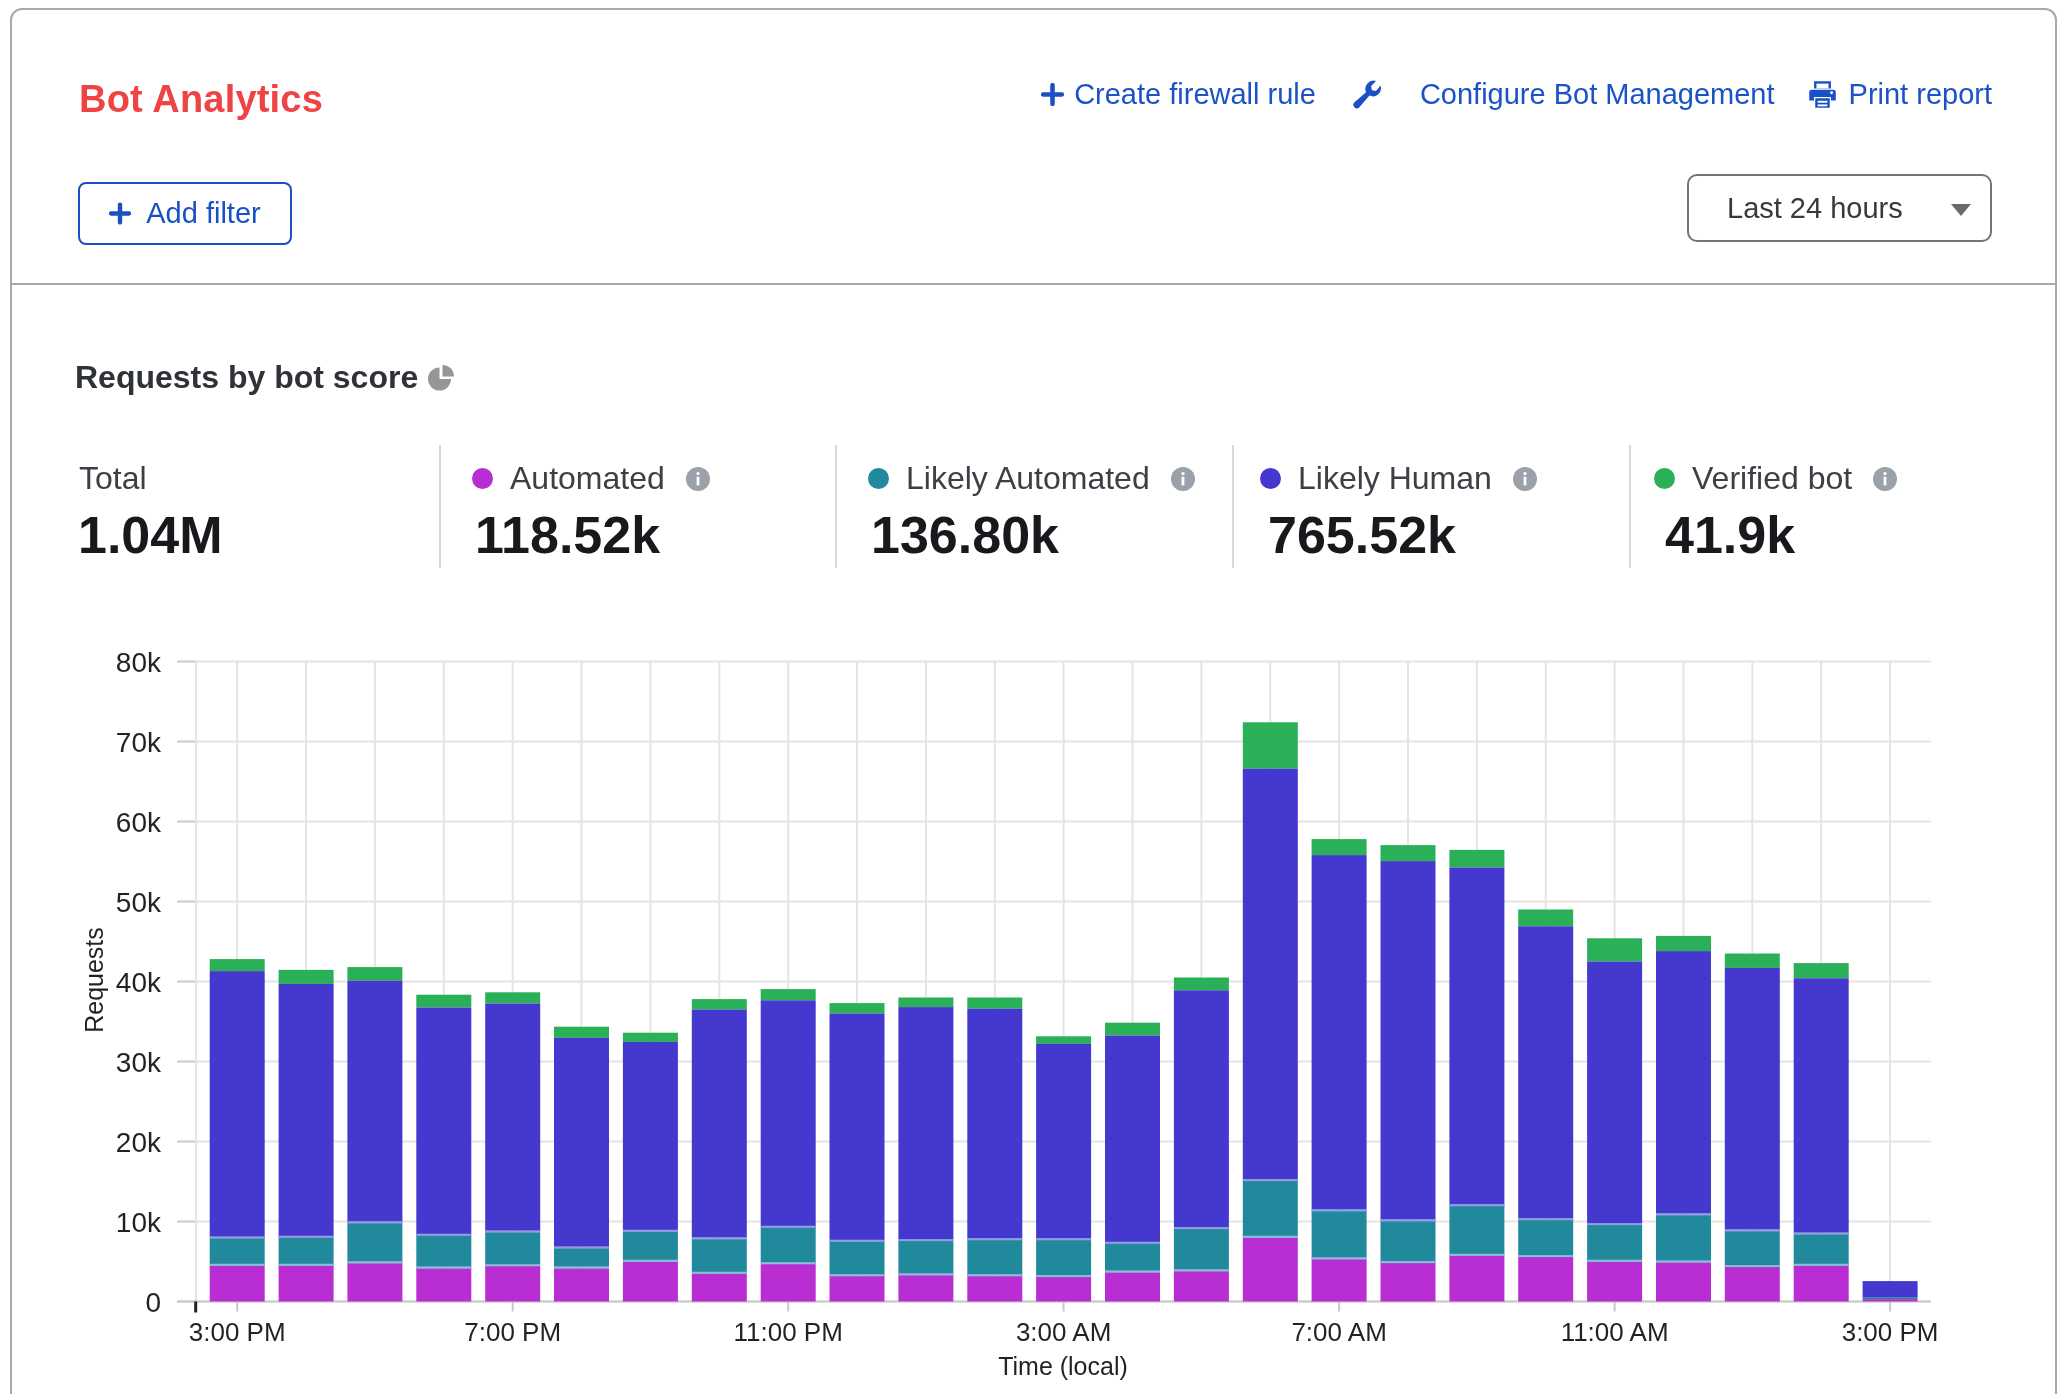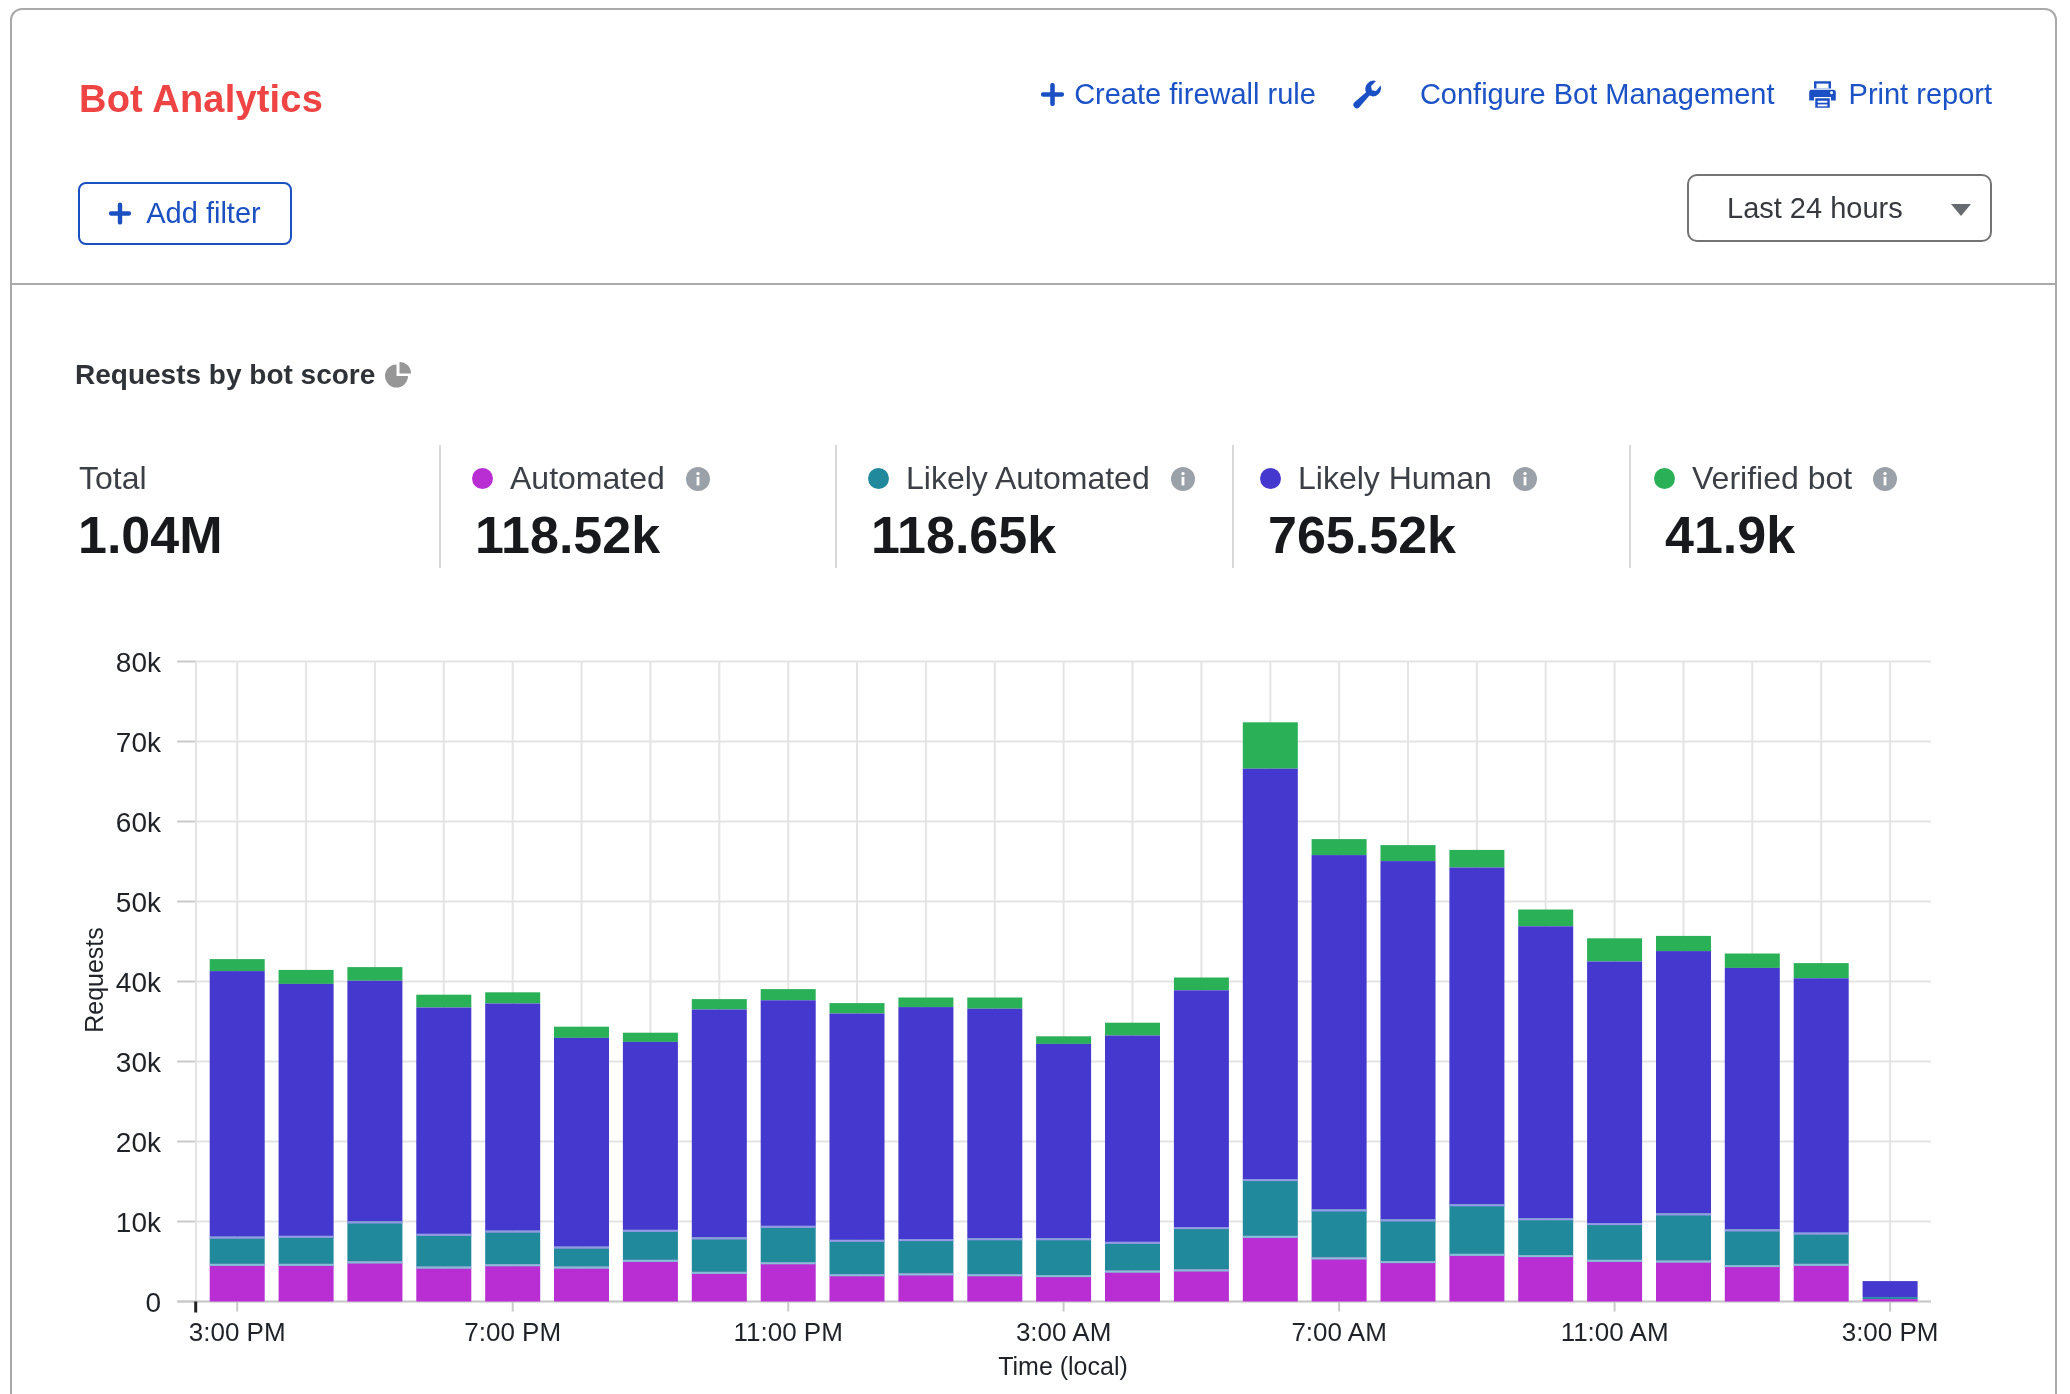--- a/index.html
+++ b/index.html
@@ -6,21 +6,21 @@
 html,body { width:2070px; height:1394px; overflow:hidden; background:#fff; font-family:"Liberation Sans", sans-serif; }
 .card { position:absolute; left:10px; top:8px; width:2047px; height:1440px; border:2px solid #a9a9a9; border-radius:12px; background:#fff; }
 .abs { position:absolute; }
 .hdr-divider { position:absolute; left:0; top:273px; width:2043px; height:2px; background:#a9a9a9; }
 h1 { position:absolute; left:67px; top:68px; font-size:38px; font-weight:700; color:#ef4444; letter-spacing:0.2px; }
 .links { position:absolute; right:63px; top:68px; display:flex; align-items:center; font-size:29px; color:#1b52c6; }
 .links .it { display:flex; align-items:center; }
 .addf { position:absolute; left:66px; top:172px; width:214px; height:63px; border:2.5px solid #1b50c2; border-radius:8px; display:flex; align-items:center; justify-content:center; font-size:29px; color:#1b50c2; }
 .sel { position:absolute; left:1675px; top:164px; width:305px; height:68px; border:2px solid #747474; border-radius:10px; display:flex; align-items:center; font-size:29px; color:#36393d; padding-left:38px; }
 .sel svg { position:absolute; right:18px; top:27px; }
-h2 { position:absolute; left:63px; top:349px; font-size:28px; font-weight:700; color:#2f3338; display:flex; align-items:center;text-align:center; }
+h2 { position:absolute; left:63px; top:349px; font-size:32px; font-weight:700; color:#2f3338; display:flex; align-items:center;text-align:center; }
 h2 svg { margin-left:9px; }
 .sdiv { position:absolute; width:2px; background:#d8d8d8; top:435px; height:123px; }
 .slabel { position:absolute; font-size:32px; color:#3c4046; white-space:nowrap; display:flex; align-items:center; }
 .slabel .dot { width:21px; height:21px; border-radius:50%; margin-right:17px; display:inline-block; }
 .slabel svg { margin-left:21px; }
 .snum { position:absolute; font-size:52px; font-weight:700; color:#17191d; white-space:nowrap; }
 </style>
 </head>
 <body>
 <div class="card">
@@ -78,21 +78,21 @@
         <rect x="10.6" y="9.8" width="2.8" height="8.6" fill="#fff"></rect>
         <circle cx="12" cy="6.6" r="1.7" fill="#fff"></circle>
       </svg></div>
   <div class="snum" style="left:463px; top:495px;">118.52k</div>
 
   <div class="slabel" style="left:856px; top:450px;"><span class="dot" style="background:#21899c;"></span>Likely Automated <svg width="24" height="24" viewBox="0 0 24 24">
         <circle cx="12" cy="12" r="12" fill="#9ba1a8"></circle>
         <rect x="10.6" y="9.8" width="2.8" height="8.6" fill="#fff"></rect>
         <circle cx="12" cy="6.6" r="1.7" fill="#fff"></circle>
       </svg></div>
-  <div class="snum" style="left:859px; top:495px;">118.65k</div>
+  <div class="snum" style="left:859px; top:495px;">136.80k</div>
 
   <div class="slabel" style="left:1248px; top:450px;"><span class="dot" style="background:#4438cf;"></span>Likely Human <svg width="24" height="24" viewBox="0 0 24 24">
         <circle cx="12" cy="12" r="12" fill="#9ba1a8"></circle>
         <rect x="10.6" y="9.8" width="2.8" height="8.6" fill="#fff"></rect>
         <circle cx="12" cy="6.6" r="1.7" fill="#fff"></circle>
       </svg></div>
   <div class="snum" style="left:1256px; top:495px;">765.52k</div>
 
   <div class="slabel" style="left:1642px; top:450px;"><span class="dot" style="background:#2ab158;"></span>Verified bot <svg width="24" height="24" viewBox="0 0 24 24">
         <circle cx="12" cy="12" r="12" fill="#9ba1a8"></circle>

